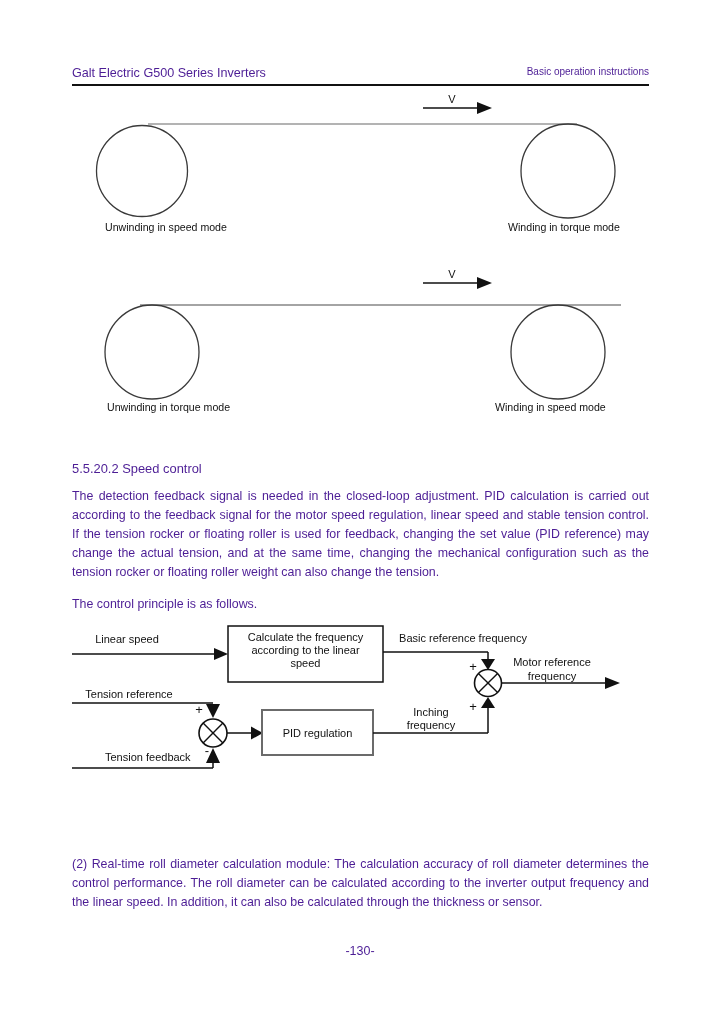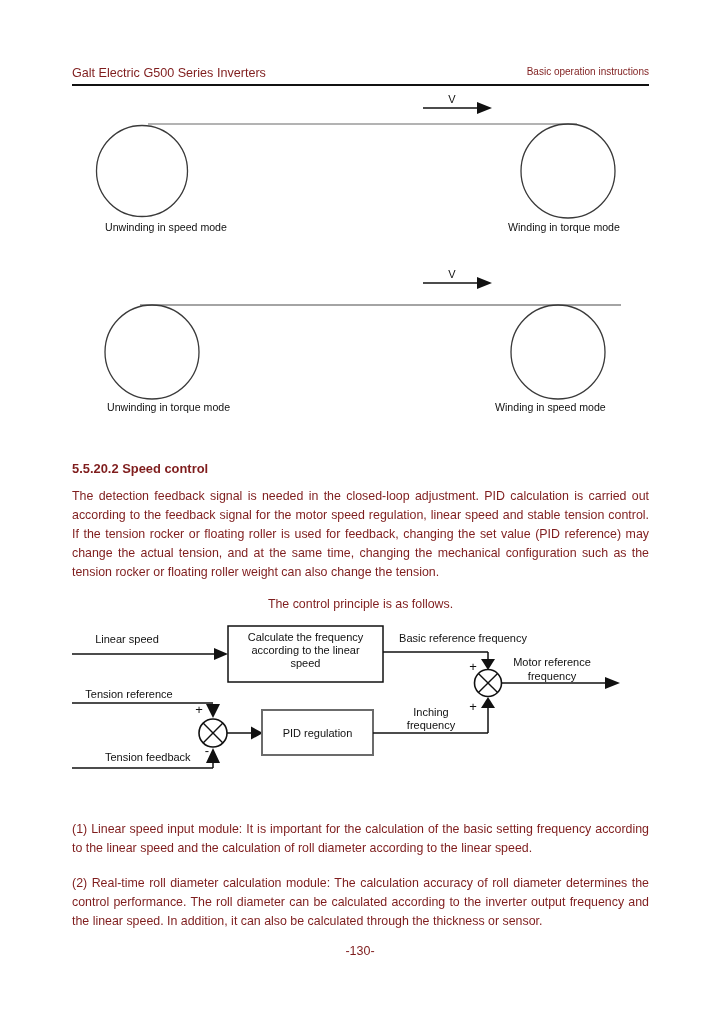--- a/index.html
+++ b/index.html
@@ -1,38 +1,38 @@
 <!DOCTYPE html>
 <html><head>
 <meta charset="utf-8">
 <style>
   html,body { margin:0; padding:0; background:#ffffff; }
   .page {
     position:relative; width:720px; height:1024px; background:#ffffff;
-    font-family:"Liberation Sans","DejaVu Sans",sans-serif; color:#7f1d1d;
+    font-family:"Liberation Sans","DejaVu Sans",sans-serif; color:#4c1d95;
     overflow:hidden;
     border-radius:14px;
   }
   .hdr-left  { position:absolute; left:72px;  top:66px; font-size:12.6px; }
   .hdr-right { position:absolute; right:71px; top:66px; font-size:10px; }
   .hdr-rule  { position:absolute; left:72px; top:84px; width:577px; height:2px; background:#111; }
   .diag { position:absolute; }
   .diag text, .blk text { font-family:"Liberation Sans","DejaVu Sans",sans-serif; fill:#111; }
   .lbl   { font-size:10.6px; }
   .vlbl  { font-size:11px; }
   .bt    { font-size:11px; }
   .sign  { font-size:13px; }
-  .heading { position:absolute; left:72px; top:461px; font-size:12.9px; font-weight:bold; }
+  .heading { position:absolute; left:72px; top:461px; font-size:12.9px; font-weight:normal; }
   .para { position:absolute; left:72px; width:577px; text-align:justify; font-size:12.4px; line-height:19px; }
-  .para.short { text-align:center; }
+  .para.short { text-align:left; }
   .p1 { top:487px; }
   .p2 { top:595px; }
   .rel { top:791px; }
   .it1 { top:820px; }
-  .it2 { top:874px; }
+  .it2 { top:855px; }
   .pageno { position:absolute; left:0; top:944px; width:720px; text-align:center; font-size:12.5px; }
 </style>
 </head>
 <body>
 
 <div class="page">
 
   <div class="hdr-left">Galt Electric G500 Series Inverters</div>
   <div class="hdr-right">Basic operation instructions</div>
   <div class="hdr-rule"></div>
@@ -111,18 +111,17 @@
     <rect x="262" y="710" width="111" height="45" fill="#fff" stroke="#6b6b6b" stroke-width="2"></rect>
     <text class="bt" x="317.5" y="737" text-anchor="middle">PID regulation</text>
 
     <line x1="373" y1="733" x2="488" y2="733" stroke="#111" stroke-width="1.5"></line>
     <line x1="488" y1="733" x2="488" y2="708" stroke="#111" stroke-width="1.5"></line>
     <polygon points="481,708 495,708 488,697" fill="#111"></polygon>
     <text class="bt" x="431" y="716" text-anchor="middle">Inching</text>
     <text class="bt" x="431" y="729" text-anchor="middle">frequency</text>
   </svg>
 
-  <div class="para it1">(1) Linear speed input module: It is important for the calculation of the basic setting frequency according to the linear speed and the calculation of roll diameter according to the linear speed.</div>
   <div class="para it2">(2) Real-time roll diameter calculation module: The calculation accuracy of roll diameter determines the control performance. The roll diameter can be calculated according to the inverter output frequency and the linear speed. In addition, it can also be calculated through the thickness or sensor.</div>
 
   <div class="pageno">-130-</div>
 
 </div>
 
 </body></html>

